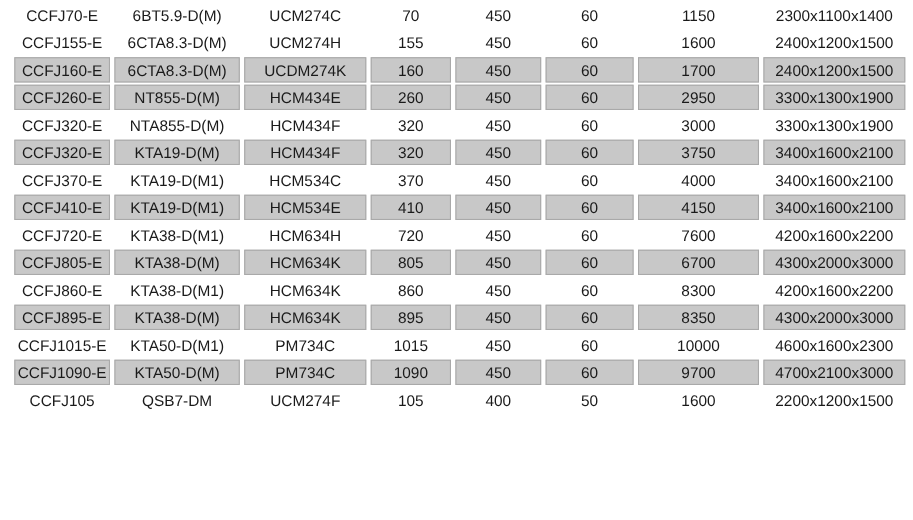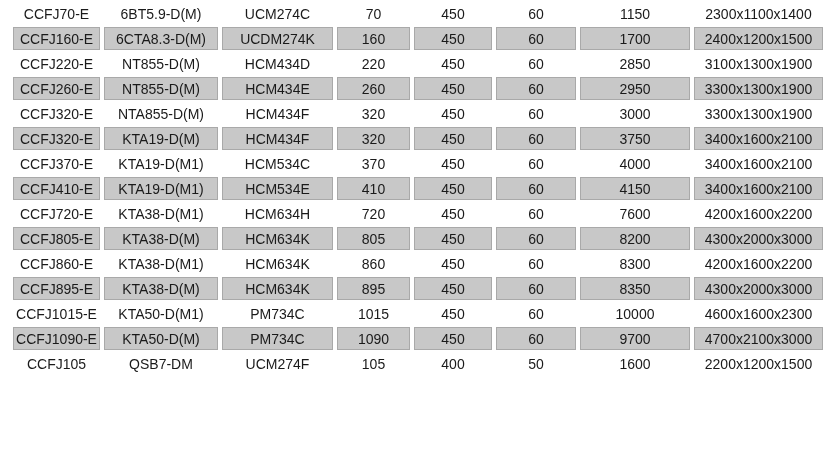--- a/index.html
+++ b/index.html
@@ -66,40 +66,40 @@
       <tr>
         <td>CCFJ70-E</td>
         <td>6BT5.9-D(M)</td>
         <td>UCM274C</td>
         <td>70</td>
         <td>450</td>
         <td>60</td>
         <td>1150</td>
         <td>2300x1100x1400</td>
       </tr>
+      <tr>
+        <td>CCFJ155-E</td>
+        <td>6CTA8.3-D(M)</td>
+        <td>UCM274H</td>
+        <td>155</td>
+        <td>450</td>
+        <td>60</td>
+        <td>1600</td>
+        <td>2400x1200x1500</td>
+      </tr>
       <tr class="alt">
         <td>CCFJ160-E</td>
         <td>6CTA8.3-D(M)</td>
         <td>UCDM274K</td>
         <td>160</td>
         <td>450</td>
         <td>60</td>
         <td>1700</td>
         <td>2400x1200x1500</td>
       </tr>
-      <tr>
-        <td>CCFJ220-E</td>
-        <td>NT855-D(M)</td>
-        <td>HCM434D</td>
-        <td>220</td>
-        <td>450</td>
-        <td>60</td>
-        <td>2850</td>
-        <td>3100x1300x1900</td>
-      </tr>
       <tr class="alt">
         <td>CCFJ260-E</td>
         <td>NT855-D(M)</td>
         <td>HCM434E</td>
         <td>260</td>
         <td>450</td>
         <td>60</td>
         <td>2950</td>
         <td>3300x1300x1900</td>
       </tr>
@@ -153,21 +153,21 @@
         <td>7600</td>
         <td>4200x1600x2200</td>
       </tr>
       <tr class="alt">
         <td>CCFJ805-E</td>
         <td>KTA38-D(M)</td>
         <td>HCM634K</td>
         <td>805</td>
         <td>450</td>
         <td>60</td>
-        <td>8200</td>
+        <td>6700</td>
         <td>4300x2000x3000</td>
       </tr>
       <tr>
         <td>CCFJ860-E</td>
         <td>KTA38-D(M1)</td>
         <td>HCM634K</td>
         <td>860</td>
         <td>450</td>
         <td>60</td>
         <td>8300</td>

